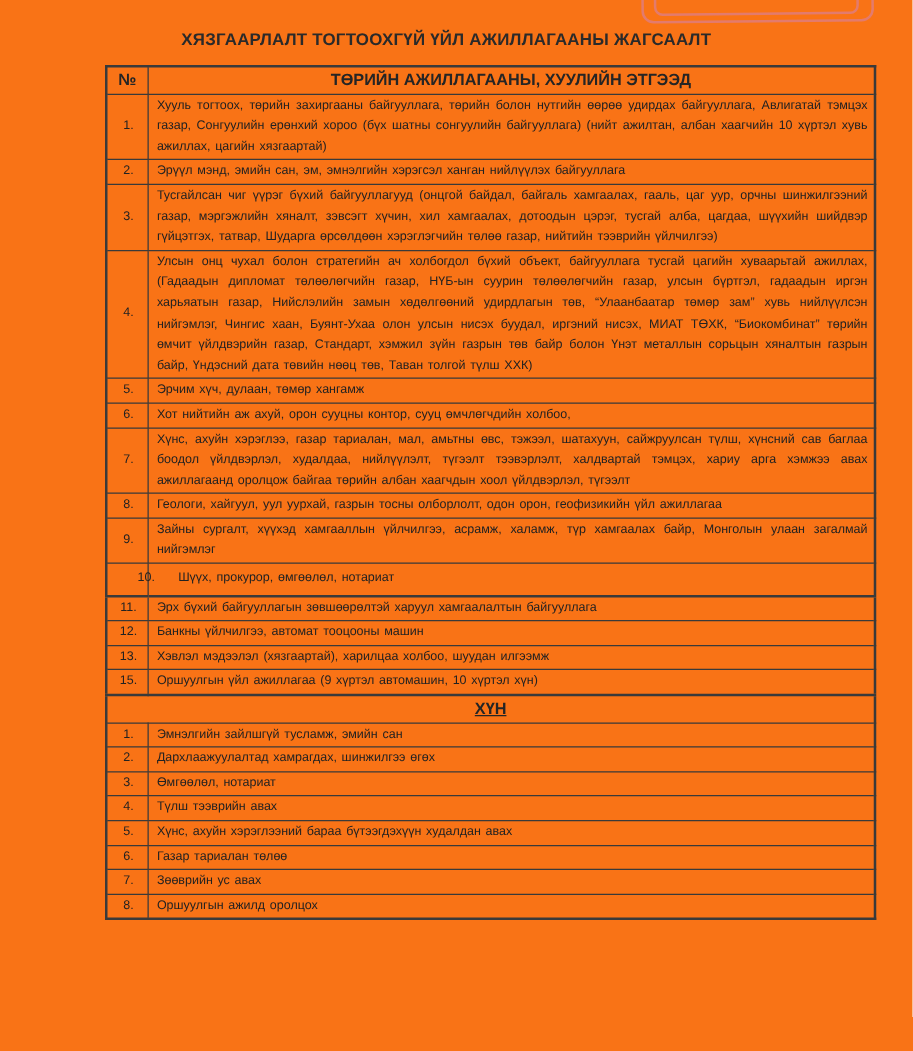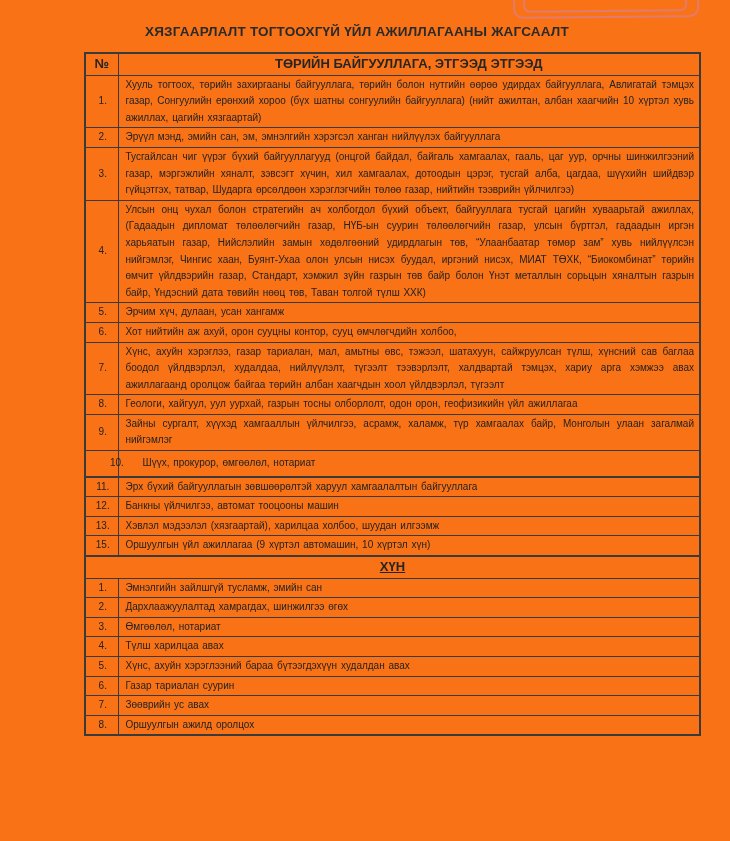--- a/index.html
+++ b/index.html
@@ -101,42 +101,42 @@
   <h1 class="title">ХЯЗГААРЛАЛТ ТОГТООХГҮЙ ҮЙЛ АЖИЛЛАГААНЫ ЖАГСААЛТ</h1>
 
   <table class="doc-table">
     <colgroup>
         <col class="col-no">
         <col>
       </colgroup>
     <tbody>
       <tr class="hdr">
         <td class="no-cell">№</td>
-        <td>ТӨРИЙН БАЙГУУЛЛАГА, ЭТГЭЭД ЭТГЭЭД</td>
+        <td>ТӨРИЙН АЖИЛЛАГААНЫ, ХУУЛИЙН ЭТГЭЭД</td>
       </tr>
 
       <tr>
         <td class="no-cell">1.</td>
         <td class="txt">Хууль тогтоох, төрийн захиргааны байгууллага, төрийн болон нутгийн өөрөө удирдах байгууллага, Авлигатай тэмцэх газар, Сонгуулийн ерөнхий хороо (бүх шатны сонгуулийн байгууллага) (нийт ажилтан, албан хаагчийн 10 хүртэл хувь ажиллах, цагийн хязгаартай)</td>
       </tr>
       <tr>
         <td class="no-cell">2.</td>
         <td class="txt">Эрүүл мэнд, эмийн сан, эм, эмнэлгийн хэрэгсэл ханган нийлүүлэх байгууллага</td>
       </tr>
       <tr>
         <td class="no-cell">3.</td>
         <td class="txt">Тусгайлсан чиг үүрэг бүхий байгууллагууд (онцгой байдал, байгаль хамгаалах, гааль, цаг уур, орчны шинжилгээний газар, мэргэжлийн хяналт, зэвсэгт хүчин, хил хамгаалах, дотоодын цэрэг, тусгай алба, цагдаа, шүүхийн шийдвэр гүйцэтгэх, татвар, Шударга өрсөлдөөн хэрэглэгчийн төлөө газар, нийтийн тээврийн үйлчилгээ)</td>
       </tr>
       <tr>
         <td class="no-cell">4.</td>
         <td class="txt">Улсын онц чухал болон стратегийн ач холбогдол бүхий объект, байгууллага тусгай цагийн хуваарьтай ажиллах, (Гадаадын дипломат төлөөлөгчийн газар, НҮБ-ын суурин төлөөлөгчийн газар, улсын бүртгэл, гадаадын иргэн харьяатын газар, Нийслэлийн замын хөдөлгөөний удирдлагын төв, “Улаанбаатар төмөр зам” хувь нийлүүлсэн нийгэмлэг, Чингис хаан, Буянт-Ухаа олон улсын нисэх буудал, иргэний нисэх, МИАТ ТӨХК, “Биокомбинат” төрийн өмчит үйлдвэрийн газар, Стандарт, хэмжил зүйн газрын төв байр болон Үнэт металлын сорьцын хяналтын газрын байр, Үндэсний дата төвийн нөөц төв, Таван толгой түлш ХХК)</td>
       </tr>
       <tr>
         <td class="no-cell">5.</td>
-        <td class="txt">Эрчим хүч, дулаан, усан хангамж</td>
+        <td class="txt">Эрчим хүч, дулаан, төмөр хангамж</td>
       </tr>
       <tr>
         <td class="no-cell">6.</td>
         <td class="txt">Хот нийтийн аж ахуй, орон сууцны контор, сууц өмчлөгчдийн холбоо,</td>
       </tr>
       <tr>
         <td class="no-cell">7.</td>
         <td class="txt">Хүнс, ахуйн хэрэглээ, газар тариалан, мал, амьтны өвс, тэжээл, шатахуун, сайжруулсан түлш, хүнсний сав баглаа боодол үйлдвэрлэл, худалдаа, нийлүүлэлт, түгээлт тээвэрлэлт, халдвартай тэмцэх, хариу арга хэмжээ авах ажиллагаанд оролцож байгаа төрийн албан хаагчдын хоол үйлдвэрлэл, түгээлт</td>
       </tr>
       <tr>
@@ -179,29 +179,29 @@
       <tr>
         <td class="no-cell">2.</td>
         <td class="txt">Дархлаажуулалтад хамрагдах, шинжилгээ өгөх</td>
       </tr>
       <tr>
         <td class="no-cell">3.</td>
         <td class="txt">Өмгөөлөл, нотариат</td>
       </tr>
       <tr>
         <td class="no-cell">4.</td>
-        <td class="txt">Түлш харилцаа авах</td>
+        <td class="txt">Түлш тээврийн авах</td>
       </tr>
       <tr>
         <td class="no-cell">5.</td>
         <td class="txt">Хүнс, ахуйн хэрэглээний бараа бүтээгдэхүүн худалдан авах</td>
       </tr>
       <tr>
         <td class="no-cell">6.</td>
-        <td class="txt">Газар тариалан суурин</td>
+        <td class="txt">Газар тариалан төлөө</td>
       </tr>
       <tr>
         <td class="no-cell">7.</td>
         <td class="txt">Зөөврийн ус авах</td>
       </tr>
       <tr>
         <td class="no-cell">8.</td>
         <td class="txt">Оршуулгын ажилд оролцох</td>
       </tr>
     </tbody>

